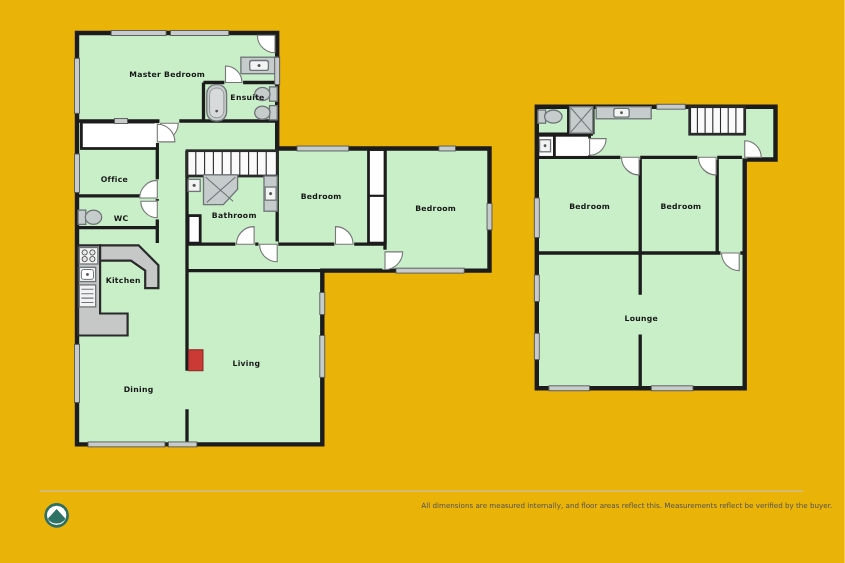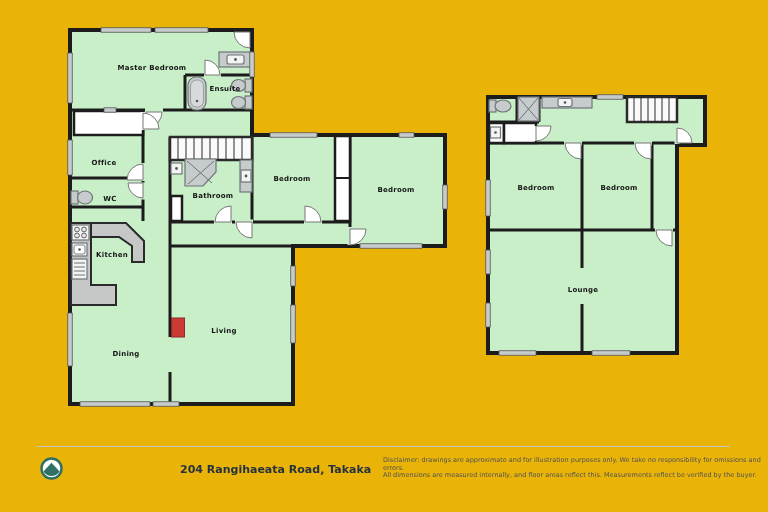--- a/index.html
+++ b/index.html
@@ -252,19 +252,17 @@
   </g>
 </svg>
 
   <div class="footer-line"></div>
 
   <svg class="logo" viewBox="0 0 23 23">
     <circle cx="11.5" cy="11.5" r="10" fill="#ffffff" stroke="#2e6f63" stroke-width="2.4"></circle>
     <path d="M3.4,14.5 A9.6,9.6 0 0 0 19.6,14.5 L11.5,5.8 Z" fill="#2f7265"></path>
   </svg>
 
-  <div class="address">204 Rangihaeata Road, Takaka</div>
 
   <div class="disclaimer">
-    <div>Disclaimer: drawings are approximate and for illustration purposes only. We take no responsibility for omissions and errors.</div>
     <div>All dimensions are measured internally, and floor areas reflect this. Measurements reflect be verified by the buyer.</div>
   </div>
 </div>
 
 </body></html>

